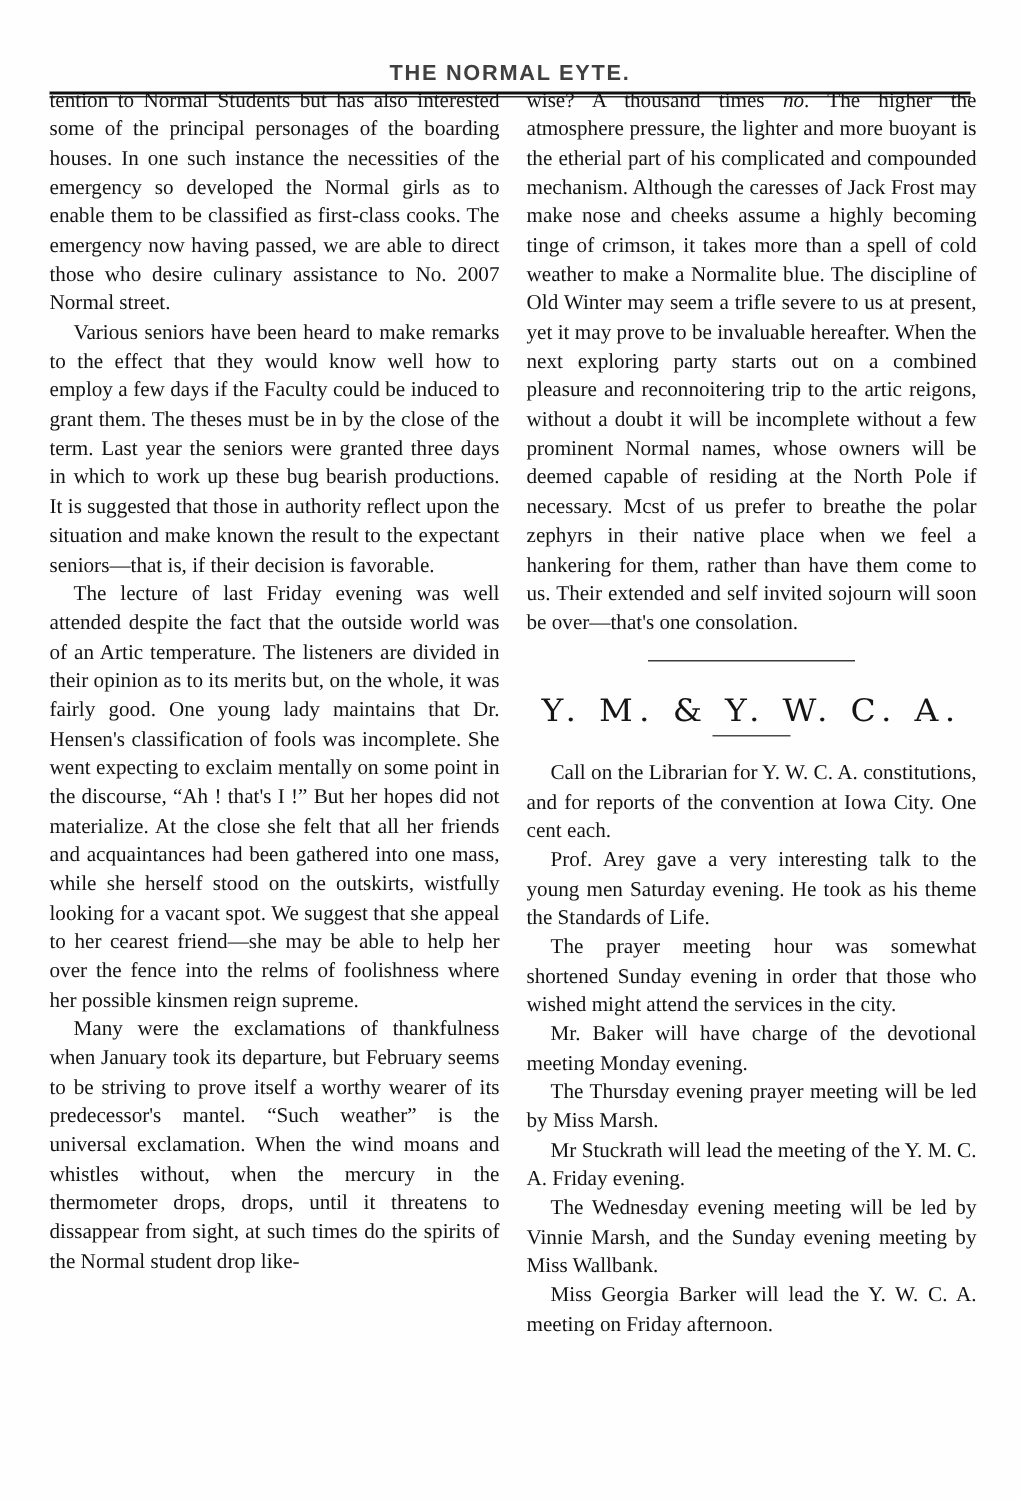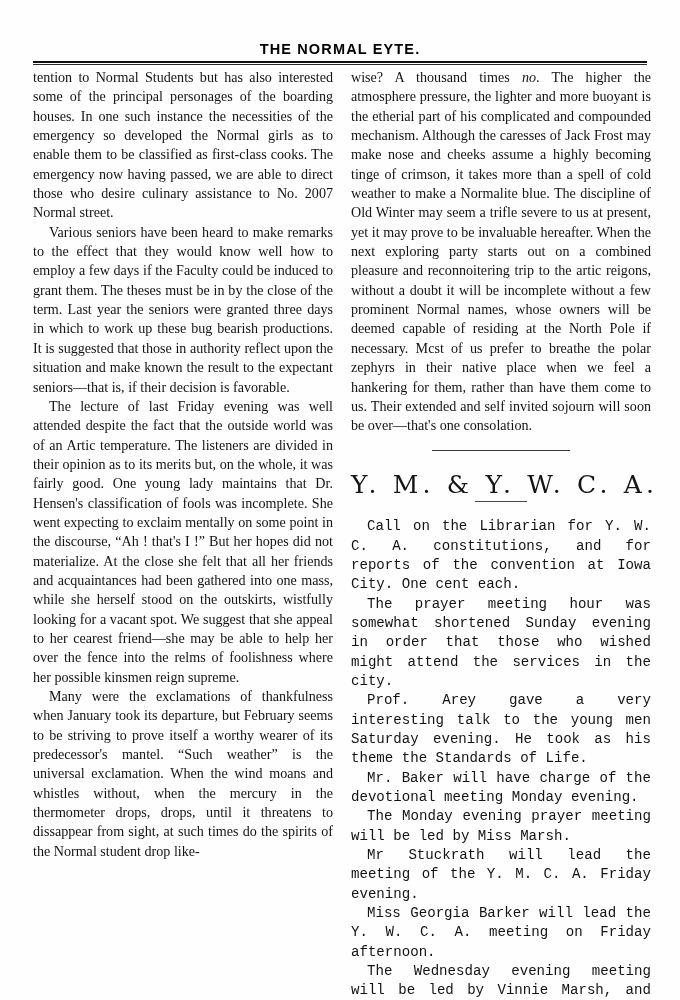--- a/index.html
+++ b/index.html
@@ -32,21 +32,21 @@
     left: 33px;
     top: 40px;
     width: 614px;
     text-align: center;
   }
   .masthead-title {
     font-family: "Liberation Sans", "DejaVu Sans", sans-serif;
     font-weight: bold;
     font-size: 14.5px;
     letter-spacing: 1.15px;
-    color: #000000;
+    color: #404040;
     white-space: nowrap;
   }
   .rule-double {
     position: absolute;
     left: 33px;
     top: 61px;
     width: 614px;
     height: 4px;
   }
   .rule-double .r-thick {
@@ -60,21 +60,21 @@
     position: absolute;
     left: 0; top: 3.1px;
     width: 100%;
     height: 0.9px;
     background: #2a2a2a;
   }
 
   
   .col {
     position: absolute;
-    top: 68px;
+    top: 58px;
     width: 300px;
     font-size: 14.1px;
     line-height: 19.35px;
     text-align: justify;
     text-justify: inter-word;
     color: #131313;
   }
   .col-left  { left: 33px; }
   .col-right { left: 351px; }
 
@@ -99,42 +99,41 @@
     background: #3b3b3b;
   }
 
   
   .section-head {
     margin-top: 24px;
     text-align: center;
   }
   .section-head-title {
     font-family: "DejaVu Serif", "Liberation Serif", serif;
-    font-size: 25px;
+    font-size: 22px;
     font-weight: 400;
     letter-spacing: 4.2px;
     color: #151515;
     white-space: nowrap;
     display: inline-block;
     transform: scaleY(0.94);
   }
   .rule-tiny {
     margin: 3px auto 0 auto;
     width: 52px;
     height: 1.1px;
     background: #4a4a4a;
   }
 
   .section-body {
     margin-top: 15px;
   }
   .section-body p {
     margin: 0;
     text-indent: 16px;
-    font-family: Liberation Mono, monospace;
   }
 </style>
 </head>
 <body>
 
 <div class="page">
 
   <div class="masthead">
     <span class="masthead-title">THE NORMAL EYTE.</span>
   </div>
@@ -156,23 +155,23 @@
 
     <div class="rule-short"></div>
 
     <div class="section-head">
       <span class="section-head-title">Y. M. &amp; Y. W. C. A.</span>
       <div class="rule-tiny"></div>
     </div>
 
     <div class="section-body">
       <p>Call on the Librarian for Y. W. C. A. constitutions, and for reports of the convention at Iowa City. One cent each.</p>
+      <p>Prof. Arey gave a very interesting talk to the young men Saturday evening. He took as his theme the Standards of Life.</p>
       <p>The prayer meeting hour was somewhat shortened Sunday evening in order that those who wished might attend the services in the city.</p>
-      <p>Prof. Arey gave a very interesting talk to the young men Saturday evening. He took as his theme the Standards of Life.</p>
       <p>Mr. Baker will have charge of the devotional meeting Monday evening.</p>
-      <p>The Monday evening prayer meeting will be led by Miss Marsh.</p>
+      <p>The Thursday evening prayer meeting will be led by Miss Marsh.</p>
       <p>Mr Stuckrath will lead the meeting of the Y. M. C. A. Friday evening.</p>
+      <p>The Wednesday evening meeting will be led by Vinnie Marsh, and the Sunday evening meeting by Miss Wallbank.</p>
       <p>Miss Georgia Barker will lead the Y. W. C. A. meeting on Friday afternoon.</p>
-      <p>The Wednesday evening meeting will be led by Vinnie Marsh, and the Sunday evening meeting by Miss Wallbank.</p>
     </div>
   </div>
 
 </div>
 
 </body></html>

